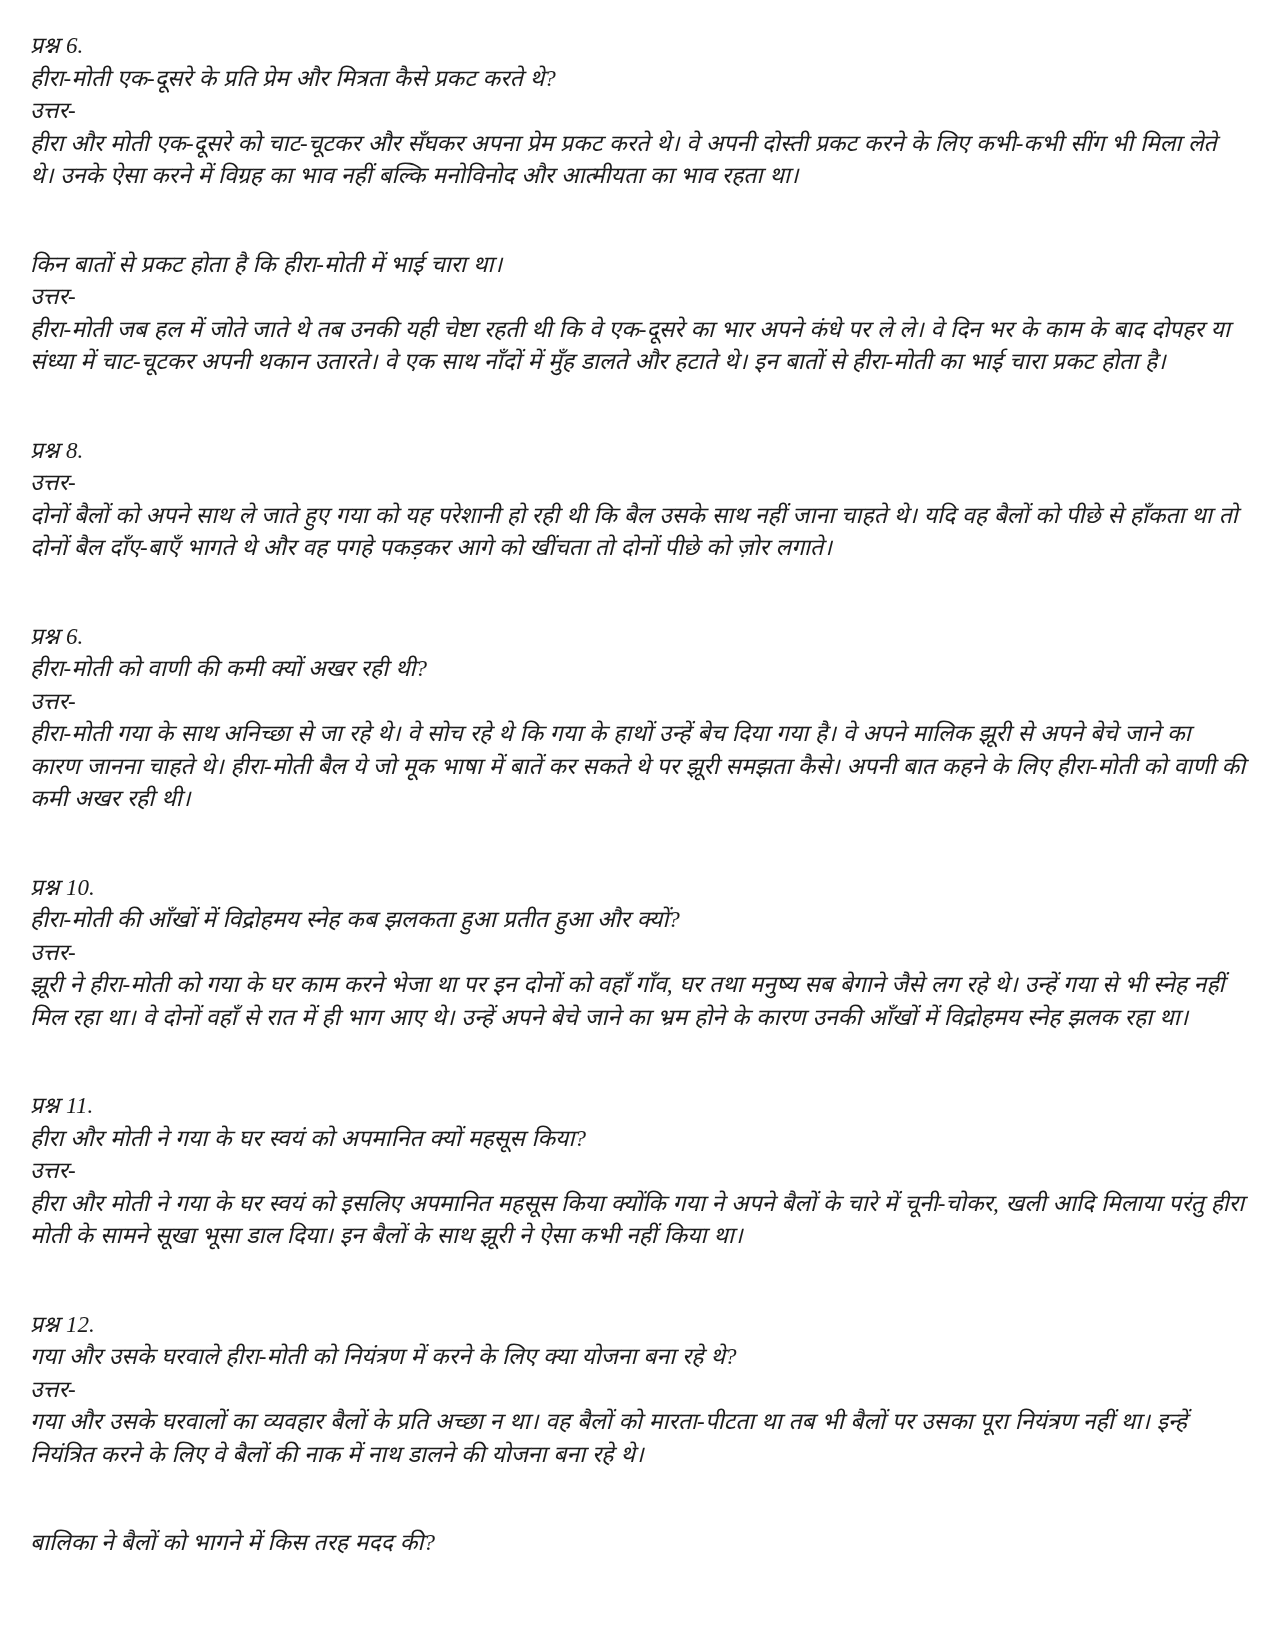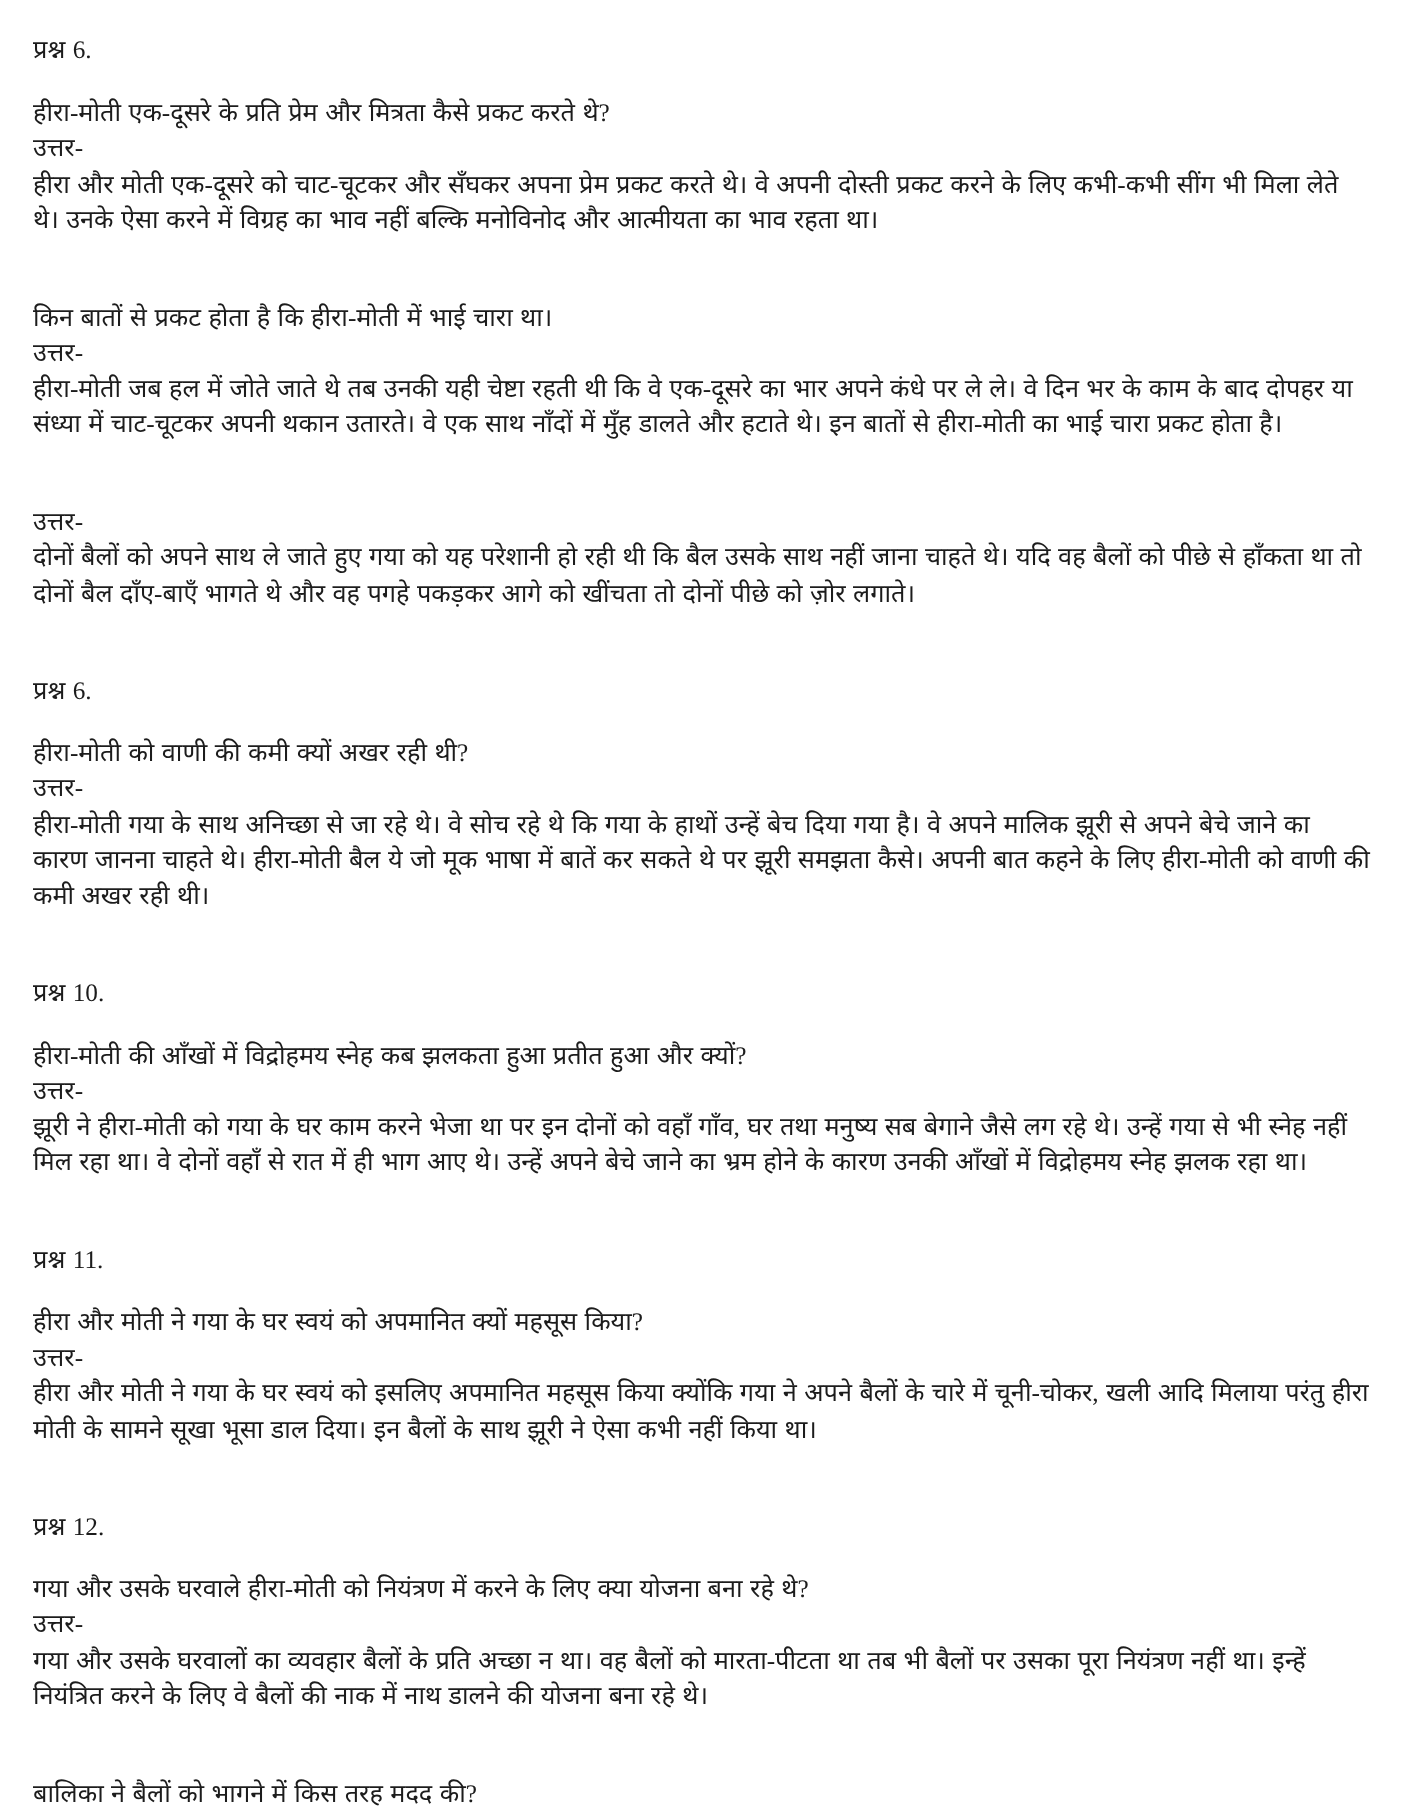--- a/index.html
+++ b/index.html
@@ -12,20 +12,21 @@
     height: 1650px;
     overflow: hidden;
     font-family: "Liberation Serif", "DejaVu Serif", serif;
   }
   .page {
     box-sizing: border-box;
     width: 1275px;
     height: 1650px;
     padding: 30px 28px 0 30px;
     color: #1c1c1c;
+    font-style: italic;
   }
   .qa-block {
     margin: 0 0 56px 0;
   }
   .qa-block:last-child {
     margin-bottom: 0;
   }
   .q-heading,
   .q-text,
   .a-label,
@@ -36,21 +37,20 @@
     letter-spacing: 0;
     word-spacing: 1px;
     color: #1c1c1c;
     margin: 0;
   }
   .a-text {
     max-width: 1216px;
   }
   .q-text {
     max-width: 1216px;
-    margin-top: 24px;
   }
 </style>
 </head>
 <body>
 
 <div class="page">
 
   <section class="qa-block">
     <p class="q-heading">प्रश्न 6.</p>
     <p class="q-text">हीरा-मोती एक-दूसरे के प्रति प्रेम और मित्रता कैसे प्रकट करते थे?</p>
@@ -58,20 +58,21 @@
     <p class="a-text">हीरा और मोती एक-दूसरे को चाट-चूटकर और सँघकर अपना प्रेम प्रकट करते थे। वे अपनी दोस्ती प्रकट करने के लिए कभी-कभी सींग भी मिला लेते थे। उनके ऐसा करने में विग्रह का भाव नहीं बल्कि मनोविनोद और आत्मीयता का भाव रहता था।</p>
   </section>
 
   <section class="qa-block">
     <p class="q-text">किन बातों से प्रकट होता है कि हीरा-मोती में भाई चारा था।</p>
     <p class="a-label">उत्तर-</p>
     <p class="a-text">हीरा-मोती जब हल में जोते जाते थे तब उनकी यही चेष्टा रहती थी कि वे एक-दूसरे का भार अपने कंधे पर ले ले। वे दिन भर के काम के बाद दोपहर या संध्या में चाट-चूटकर अपनी थकान उतारते। वे एक साथ नाँदों में मुँह डालते और हटाते थे। इन बातों से हीरा-मोती का भाई चारा प्रकट होता है।</p>
   </section>
 
   <section class="qa-block">
+    <p class="q-heading">प्रश्न 8.</p>
     <p class="a-label">उत्तर-</p>
     <p class="a-text">दोनों बैलों को अपने साथ ले जाते हुए गया को यह परेशानी हो रही थी कि बैल उसके साथ नहीं जाना चाहते थे। यदि वह बैलों को पीछे से हाँकता था तो दोनों बैल दाँए-बाएँ भागते थे और वह पगहे पकड़कर आगे को खींचता तो दोनों पीछे को ज़ोर लगाते।</p>
   </section>
 
   <section class="qa-block">
     <p class="q-heading">प्रश्न 6.</p>
     <p class="q-text">हीरा-मोती को वाणी की कमी क्यों अखर रही थी?</p>
     <p class="a-label">उत्तर-</p>
     <p class="a-text">हीरा-मोती गया के साथ अनिच्छा से जा रहे थे। वे सोच रहे थे कि गया के हाथों उन्हें बेच दिया गया है। वे अपने मालिक झूरी से अपने बेचे जाने का कारण जानना चाहते थे। हीरा-मोती बैल ये जो मूक भाषा में बातें कर सकते थे पर झूरी समझता कैसे। अपनी बात कहने के लिए हीरा-मोती को वाणी की कमी अखर रही थी।</p>
   </section>

